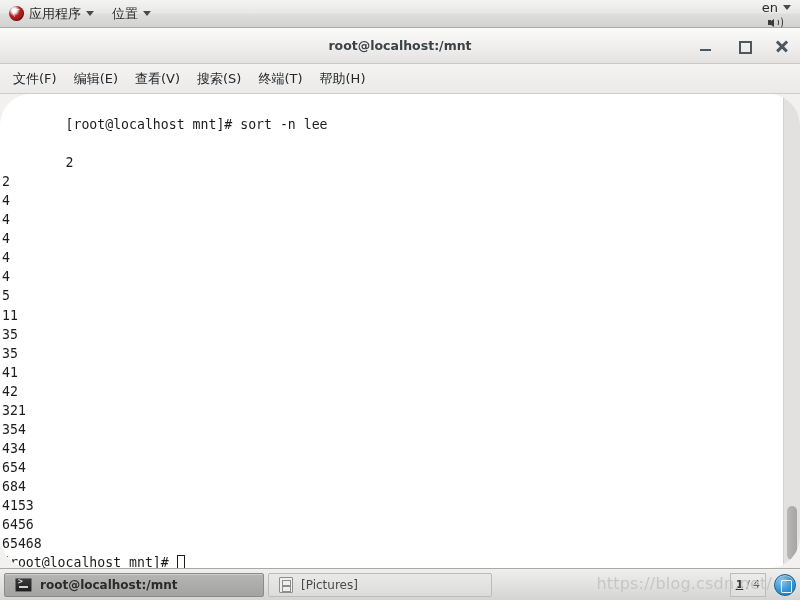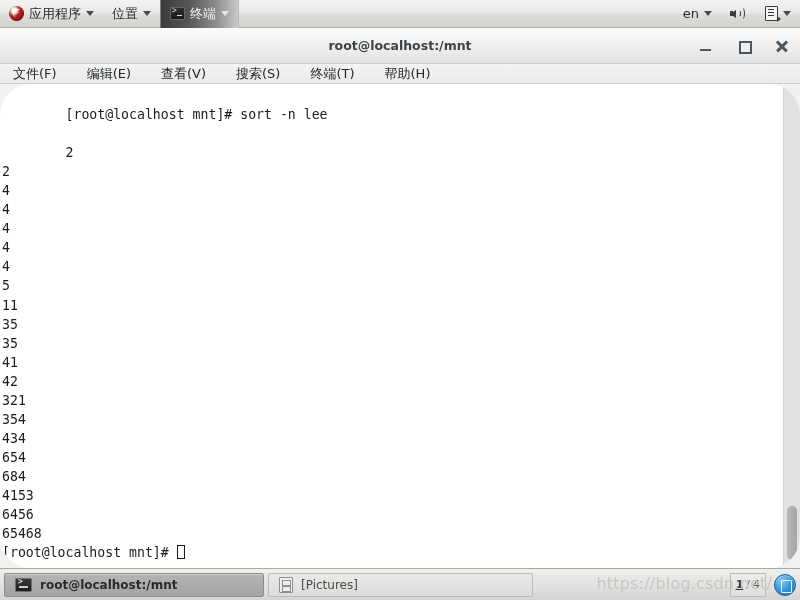--- a/index.html
+++ b/index.html
@@ -61,21 +61,21 @@
   }
   .term-mini-icon::before {
     content: ">"; position: absolute; left: 1px; top: -2px;
     font-family: "DejaVu Sans Mono", monospace; font-size: 8px; color: #d8d8d8;
   }
   .term-mini-icon::after {
     content: ""; position: absolute; left: 6px; top: 7px;
     width: 5px; height: 1px; background: #d8d8d8;
   }
   #panel-spacer { flex: 1; }
-  .panel-right { display: flex; align-items: center; height: 28px; }
+  .panel-right { display: flex; align-items: center; height: 28px; flex-direction: column; }
   .vol-icon { position: relative; width: 17px; height: 15px; flex: none; }
   .vol-icon .spk {
     position: absolute; left: 0; top: 4px;
     width: 0; height: 0;
     border-top: 4px solid transparent; border-bottom: 4px solid transparent;
     border-right: 6px solid #3c3c3c;
   }
   .vol-icon .box {
     position: absolute; left: 0; top: 5px; width: 3px; height: 5px; background: #3c3c3c;
   }
@@ -136,25 +136,25 @@
     width: 9px; height: 9px; border: 2.4px solid #4c5760;
   }
   .win-btn.close::before, .win-btn.close::after {
     content: ""; position: absolute; left: 3px; top: 9px;
     width: 14px; height: 2.6px; background: #4c5760;
   }
   .win-btn.close::before { transform: rotate(45deg); }
   .win-btn.close::after  { transform: rotate(-45deg); }
 
   #menu-bar {
-    height: 20px; flex: none;
+    height: 30px; flex: none;
     background: linear-gradient(to bottom, #f4f3f2 0%, #eceae9 100%);
     border-bottom: 1px solid #cfcdcb;
     display: flex; align-items: center;
-    padding-left: 6px; gap: 16px;
+    padding-left: 6px; gap: 3px;
     font-size: 13px; color: #23292d;
   }
   .menu-item { padding: 3px 7px; cursor: default; white-space: nowrap; border-radius: 2px; }
 
   #term-body {
     flex: 1; position: relative;
     background: #ffffff;
     display: flex;
     overflow: hidden;
     border-radius: 31px;
@@ -218,21 +218,21 @@
     cursor: default;
   }
   .task-btn.active {
     width: 260px; flex: none;
     background: linear-gradient(to bottom, #b5b5b3, #a3a3a1);
     border: 1px solid #8b8b89;
     box-shadow: inset 0 1px 0 rgba(255,255,255,.35);
     font-weight: bold;
   }
   .task-btn.inactive {
-    width: 265px; flex: none;
+    width: 224px; flex: none;
     background: linear-gradient(to bottom, #e9e9e7, #dcdcda);
     border: 1px solid #bcbcba;
     color: #4a4a48;
   }
   .task-term-icon {
     width: 17px; height: 14px; flex: none;
     background: linear-gradient(to bottom,#3a3a3a,#1e1e1e);
     border: 1px solid #6e6e6e; border-radius: 1px;
     position: relative; overflow: hidden;
   }
@@ -300,25 +300,20 @@
       <span class="fedora-logo"></span>
       <span>应用程序</span>
       <span class="caret-down"></span>
     </div>
 
     <div class="panel-item">
       <span>位置</span>
       <span class="caret-down"></span>
     </div>
 
-    <div class="panel-item active-task">
-      <span class="term-mini-icon"></span>
-      <span>终端</span>
-      <span class="caret-down"></span>
-    </div>
 
     <div id="panel-spacer"></div>
 
     <div class="panel-right">
       <div class="panel-item">
         <span>en</span>
         <span class="caret-down"></span>
       </div>
       <div class="panel-item">
         <span class="vol-icon">

